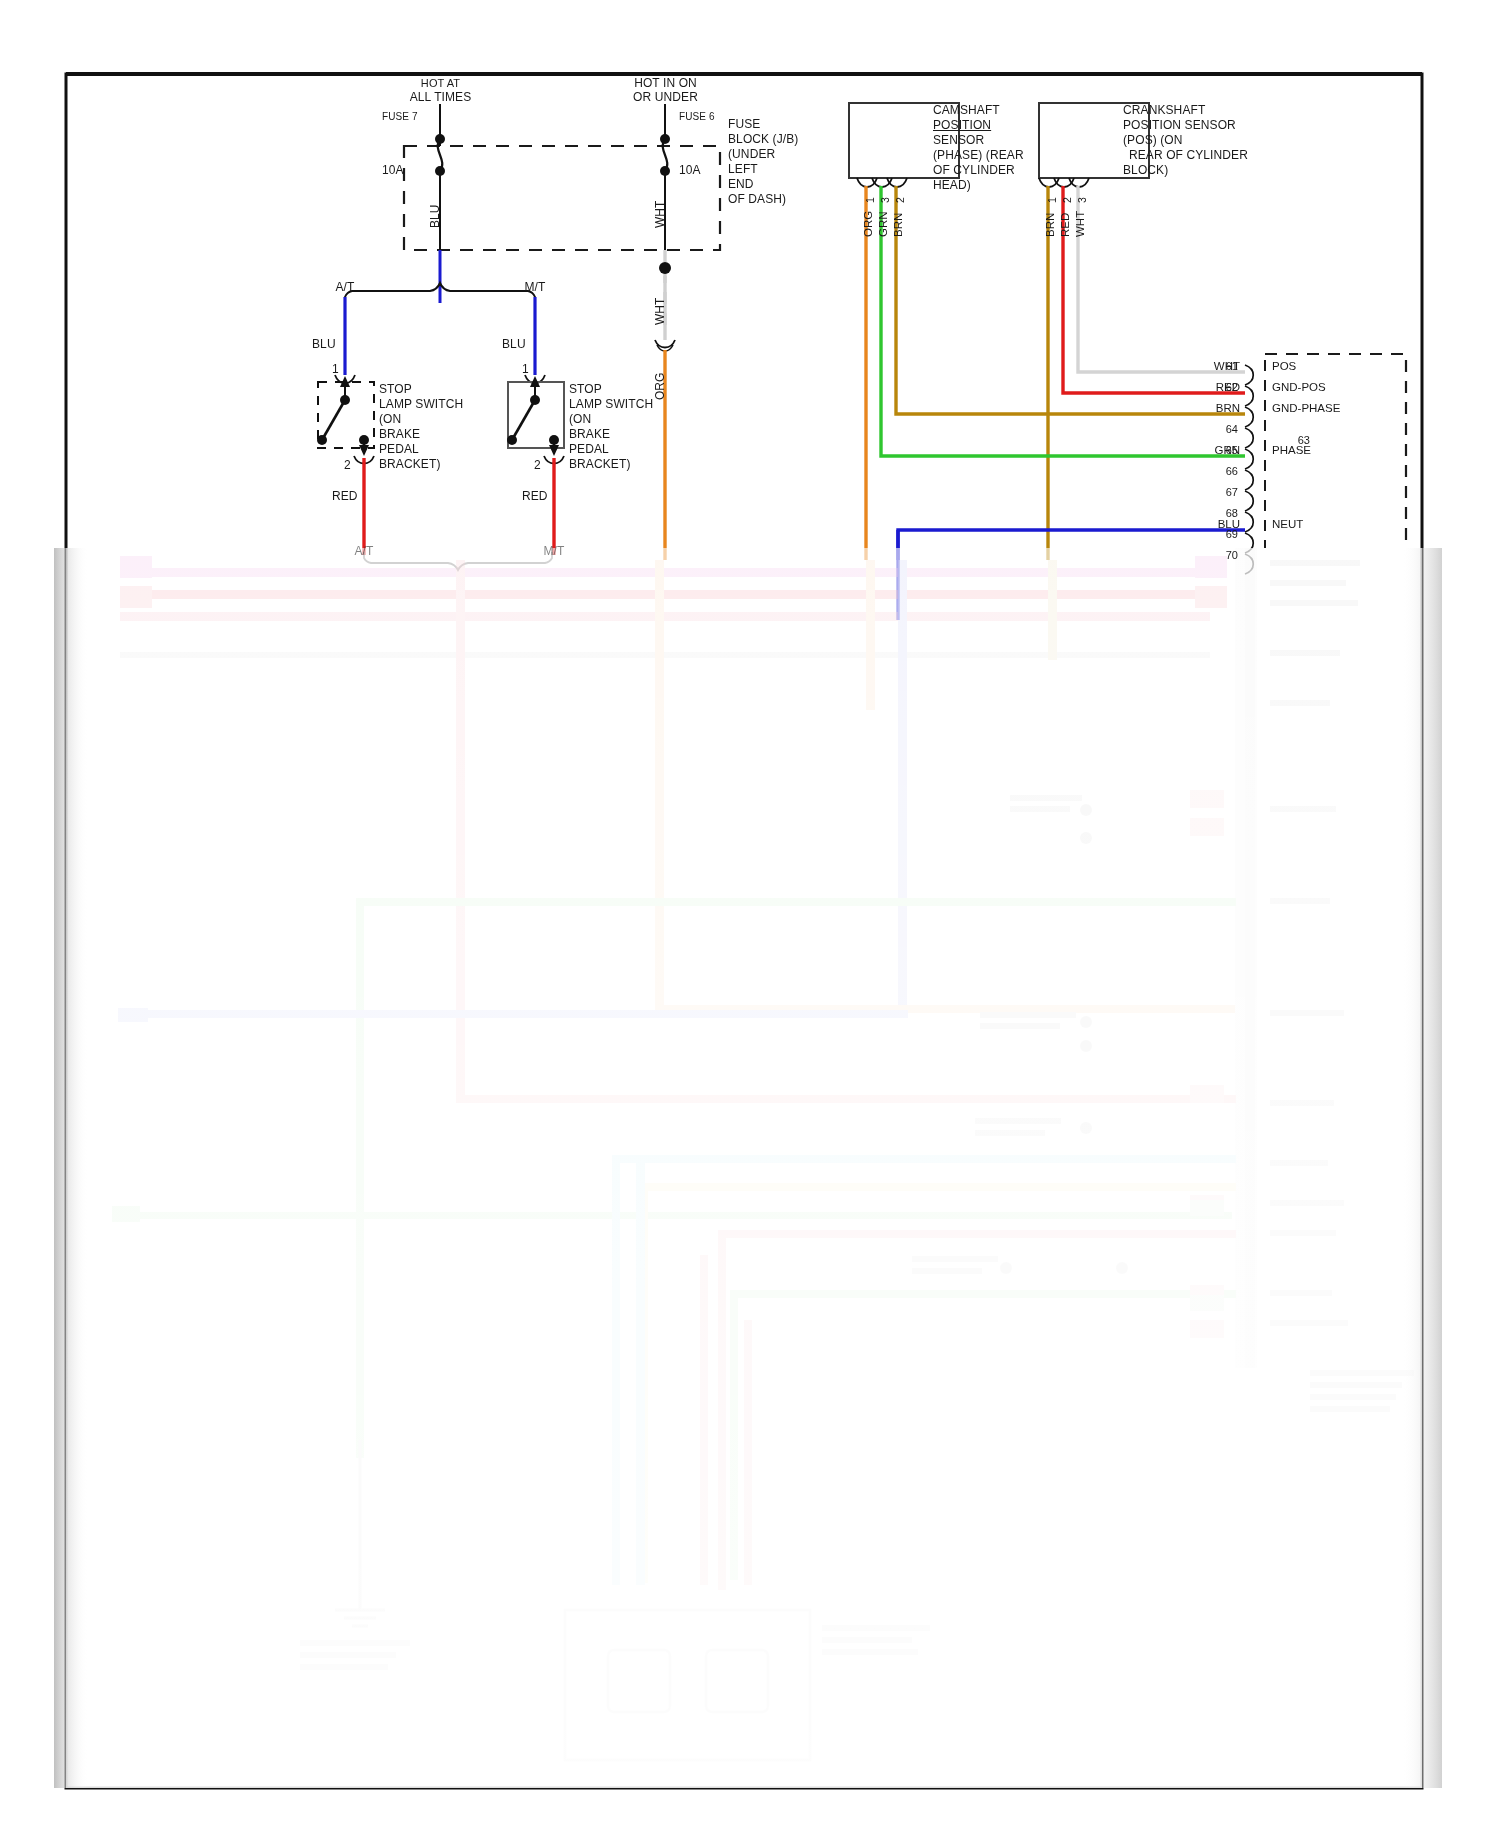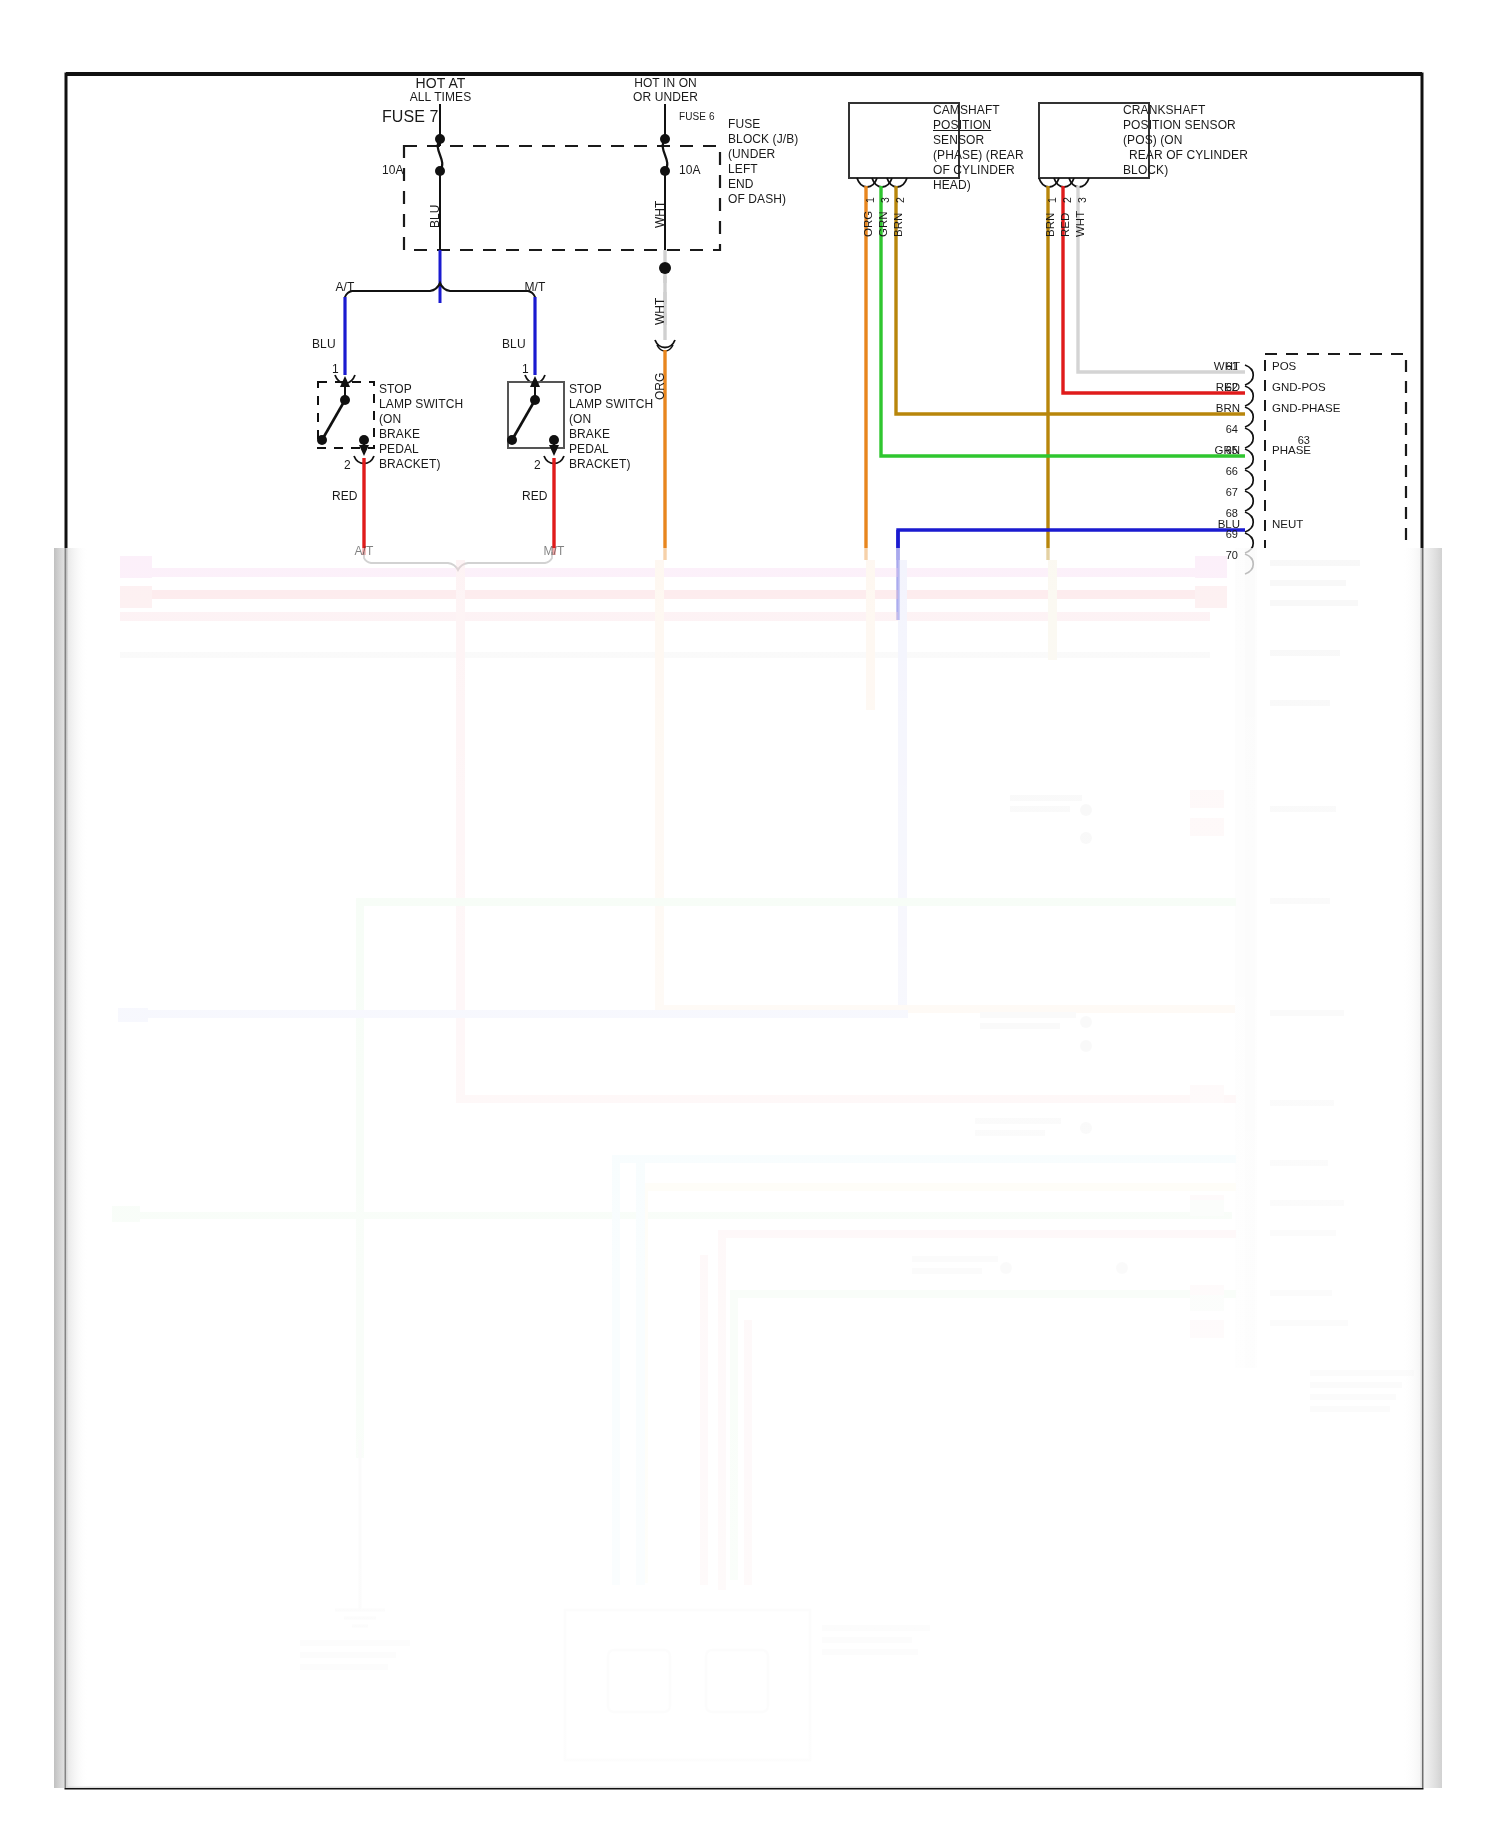--- a/index.html
+++ b/index.html
@@ -298,24 +298,24 @@
         <rect x="1270" y="1320" width="78" height="6"></rect>
       </g>
     </g>
 
     <rect x="66" y="548" width="1356" height="1240" fill="url(#fadeDown)"></rect>
 
     <rect x="54" y="548" width="34" height="1240" fill="url(#edgeShade)"></rect>
     <rect x="1402" y="548" width="40" height="1240" fill="url(#edgeShadeR)"></rect>
   </svg>
 
-  <div class="lbl c" style="left:363px;top:77px;width:155px;font-size:14px;">HOT AT</div>
+  <div class="lbl c" style="left:363px;top:77px;width:155px;font-size:11px;">HOT AT</div>
   <div class="lbl c" style="left:363px;top:91px;width:155px;font-size:12px;">ALL TIMES</div>
 
-  <div class="lbl" style="left:382px;top:111px;font-size:16px;">FUSE 7</div>
+  <div class="lbl" style="left:382px;top:111px;font-size:10px;">FUSE 7</div>
   <div class="lbl" style="left:382px;top:164px;font-size:12px;">10A</div>
 
   <div class="lbl c" style="left:588px;top:77px;width:155px;font-size:12px;">HOT IN ON</div>
   <div class="lbl c" style="left:588px;top:91px;width:155px;font-size:12px;">OR UNDER</div>
 
   <div class="lbl" style="left:679px;top:111px;font-size:10px;">FUSE 6</div>
   <div class="lbl" style="left:679px;top:164px;font-size:12px;">10A</div>
 
   <div class="lbl" style="left:728px;top:118px;font-size:12px;">FUSE</div>
   <div class="lbl" style="left:728px;top:133px;font-size:12px;">BLOCK (J/B)</div>

